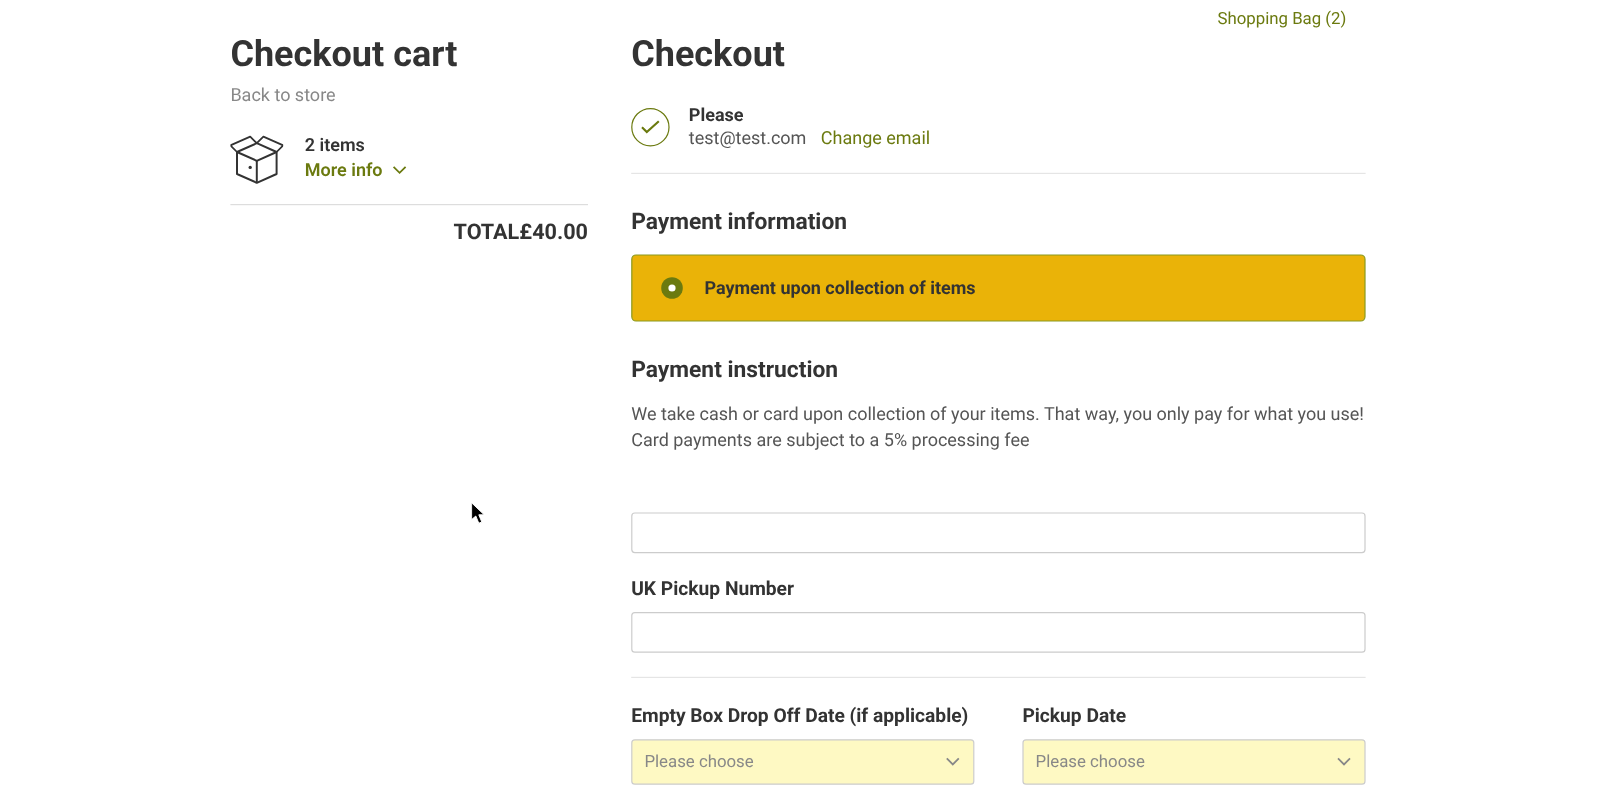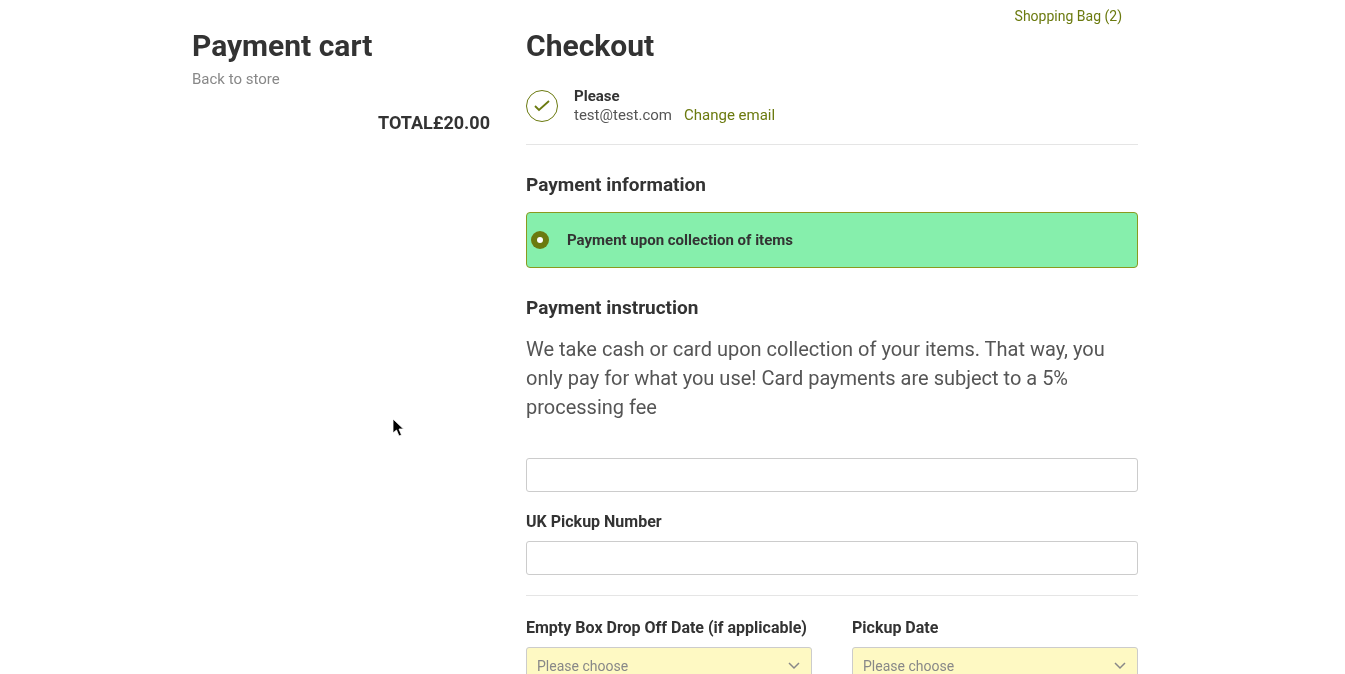--- a/index.html
+++ b/index.html
@@ -133,23 +133,23 @@
       margin-left: 8px;
     }
     .section-title {
       font-size: 19px;
       font-weight: 700;
       color: #333;
       margin-bottom: 16px;
     }
     .payment-option {
       border: 1.5px solid #8a9a1f;
-      background: #86efac;
+      background: #eab308;
       border-radius: 4px;
-      padding: 18px 4px;
+      padding: 18px 24px;
       display: flex;
       align-items: flex-start;
       gap: 18px;
       margin-bottom: 28px;
     }
     .radio-selected {
       width: 18px;
       height: 18px;
       border-radius: 50%;
       background: #6b7a0f;
@@ -164,24 +164,24 @@
       height: 6px;
       background: #fff;
       border-radius: 50%;
     }
     .payment-option-text {
       font-size: 15px;
       font-weight: 700;
       color: #333;
     }
     .instruction-text {
-      font-size: 20px;
+      font-size: 15px;
       color: #555;
       line-height: 1.45;
-      margin-bottom: 36px;
+      margin-bottom: 48px;
     }
     .field-group {
       margin-bottom: 20px;
     }
     .field-label {
       font-size: 16px;
       font-weight: 700;
       color: #333;
       display: block;
       margin-bottom: 10px;
@@ -238,27 +238,46 @@
   </style>
 </head>
 <body>
 
 <div class="top-bar">
   <a href="#">Shopping Bag (2)</a>
 </div>
 
 <div class="container">
   <aside class="sidebar">
-    <h1>Payment cart</h1>
+    <h1>Checkout cart</h1>
     <a href="#" class="back-link">Back to store</a>
 
+    <div class="cart-summary">
+      <svg class="box-icon" viewBox="0 0 48 48">
+        <path d="M 6 16 L 24 8 L 42 16 L 42 36 L 24 44 L 6 36 Z" fill="none" stroke="#333" stroke-width="1.8" stroke-linejoin="round"></path>
+        <path d="M 6 16 L 24 24 L 42 16" fill="none" stroke="#333" stroke-width="1.8" stroke-linejoin="round"></path>
+        <path d="M 24 24 L 24 44" fill="none" stroke="#333" stroke-width="1.8"></path>
+        <path d="M 6 16 L 0 10 L 18 2 L 24 8" fill="none" stroke="#333" stroke-width="1.6" stroke-linejoin="round"></path>
+        <path d="M 42 16 L 48 10 L 30 2 L 24 8" fill="none" stroke="#333" stroke-width="1.6" stroke-linejoin="round"></path>
+        <circle cx="18" cy="30" r="1.5" fill="#333"></circle>
+      </svg>
+      <div>
+        <div class="items-count">2 items</div>
+        <a href="#" class="more-info">
+          <span>More info</span>
+          <svg class="chevron-down" width="12" height="8" viewBox="0 0 12 8">
+            <path d="M1 1 L6 6 L11 1" fill="none" stroke="#6b7a0f" stroke-width="1.5"></path>
+          </svg>
+        </a>
+      </div>
+    </div>
 
     <div class="total-row">
       <span>TOTAL</span>
-      <span>£20.00</span>
+      <span>£40.00</span>
     </div>
   </aside>
 
   <main class="main">
     <h1>Checkout</h1>
 
     <div class="email-section">
       <div class="check-circle">
         <svg width="16" height="12" viewBox="0 0 16 12">
           <path d="M1 6 L5 10 L15 1" fill="none" stroke="#6b7a0f" stroke-width="1.8"></path>

